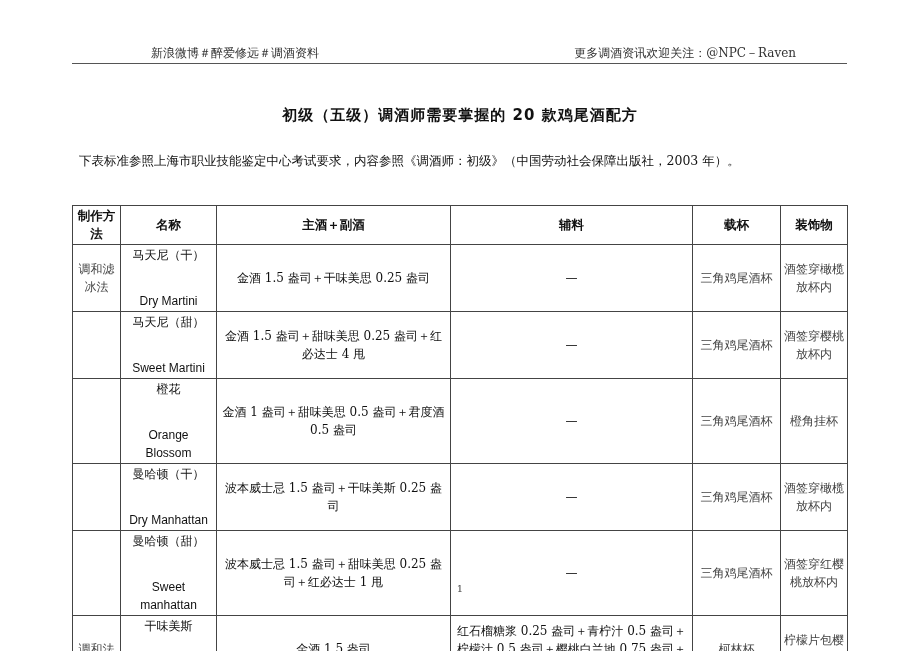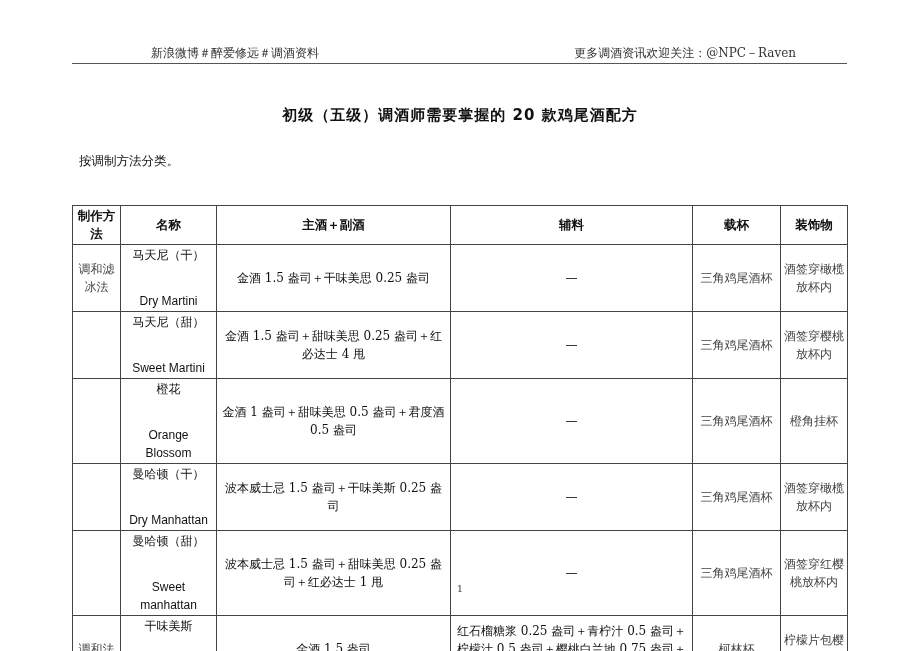--- a/index.html
+++ b/index.html
@@ -25,21 +25,21 @@
 </head>
 <body>
 
 <div class="header-left">新浪微博＃醉爱修远＃调酒资料</div>
 <div class="header-right">更多调酒资讯欢迎关注：@NPC－Raven</div>
 <div class="header-rule"></div>
 
 <div class="title">初级（五级）调酒师需要掌握的 20 款鸡尾酒配方</div>
 
 <div class="intro">
-  <div>按调制方法分类。</div>
+  <div>下表标准参照上海市职业技能鉴定中心考试要求，内容参照《调酒师：初级》（中国劳动社会保障出版社，2003 年）。</div>
 </div>
 
 <table class="recipes">
   <colgroup>
     <col style="width:48px">
     <col style="width:96px">
     <col style="width:234px">
     <col style="width:242px">
     <col style="width:88px">
     <col style="width:67px">

